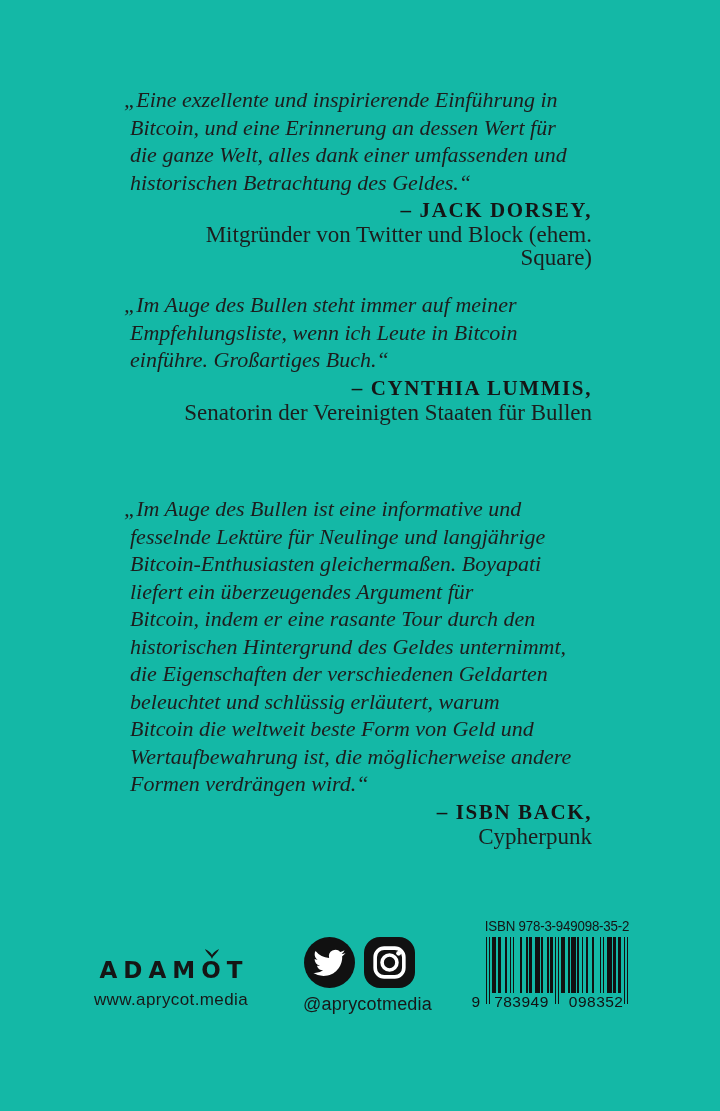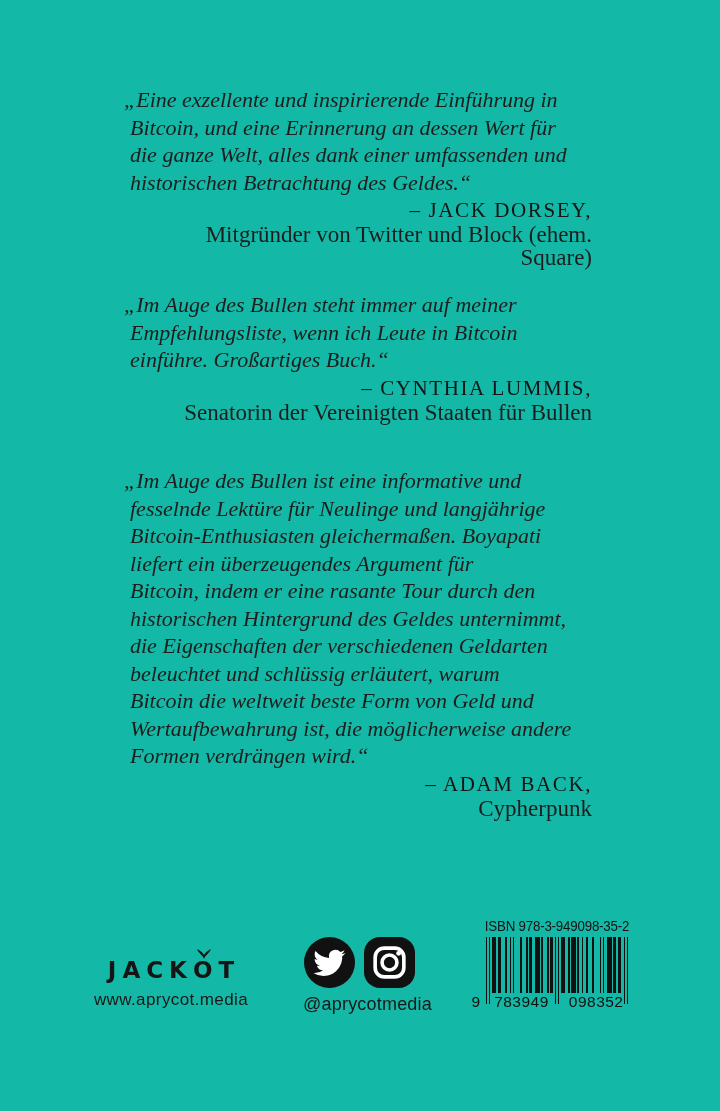--- a/index.html
+++ b/index.html
@@ -5,27 +5,27 @@
   html,body{margin:0;padding:0;background:#e9e9e9;}
   .page{
     position:relative;width:720px;height:1111px;margin:0 auto;
     background:#14b8a6;color:#1d1d1d;overflow:hidden;
     font-family:"Liberation Serif","DejaVu Serif",serif;
   }
   
   .quote{position:absolute;left:130px;width:462px;}
   .q1{top:86px;}
   .q2{top:291px;}
-  .q3{top:467px;}
+  .q3{top:495px;}
   .quote-text{
     margin:0;font-style:italic;font-size:22px;line-height:27.5px;
     white-space:pre;text-indent:-6px;color:#1d1d1d;
   }
   .attrib{
-    margin:2px 0 0;text-align:right;font-weight:normal;
+    margin:2px 0 0;text-align:right;font-weight:bold;
     font-size:21px;line-height:25px;letter-spacing:1.6px;color:#151515;
   }
   .role{margin:0;text-align:right;font-size:23px;line-height:23px;color:#1d1d1d;}
   
   .publisher{position:absolute;left:55px;top:956px;width:232px;text-align:center;}
   .logo{
     font-family:"DejaVu Sans",sans-serif;font-size:23px;font-weight:600;
     letter-spacing:6px;padding-left:6px;line-height:28px;color:#151515;white-space:nowrap;
   }
   .logo-o{position:relative;display:inline-block;}
@@ -90,27 +90,27 @@
 fesselnde Lektüre für Neulinge und langjährige
 Bitcoin-Enthusiasten gleichermaßen. Boyapati
 liefert ein überzeugendes Argument für
 Bitcoin, indem er eine rasante Tour durch den
 historischen Hintergrund des Geldes unternimmt,
 die Eigenschaften der verschiedenen Geldarten
 beleuchtet und schlüssig erläutert, warum
 Bitcoin die weltweit beste Form von Geld und
 Wertaufbewahrung ist, die möglicherweise andere
 Formen verdrängen wird.“</p>
-    <p class="attrib">– ADAM BACK,</p>
+    <p class="attrib">– ISBN BACK,</p>
     <p class="role">Cypherpunk</p>
   </section>
 
   <div class="publisher">
     <div class="logo">
-      <span>JACK</span><span class="logo-o"><svg class="stem" width="16" height="11" viewBox="0 0 16 11">
+      <span>ADAM</span><span class="logo-o"><svg class="stem" width="16" height="11" viewBox="0 0 16 11">
             <path d="M8 11 C7 7 3 6 1 1 C5 3 7 5 8 7 C9 5 11 3 15 1 C13 6 9 7 8 11 Z" fill="#151515"></path>
           </svg><span>O</span></span><span>T</span>
     </div>
     <div class="website">www.aprycot.media</div>
   </div>
 
   <div class="social">
     <div class="social-icons">
       <svg width="51" height="51" viewBox="0 0 24 24">
         <circle cx="12" cy="12" r="12" fill="#111"></circle>

